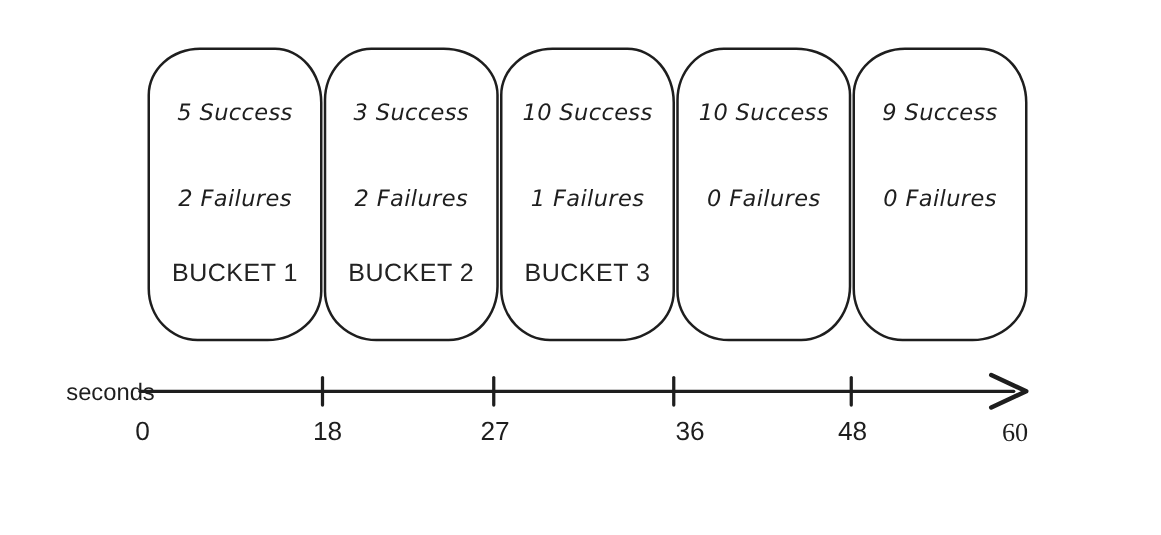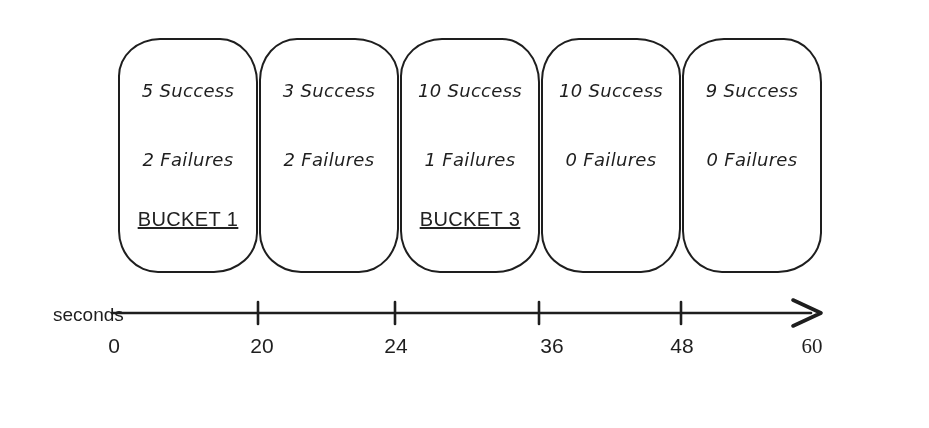--- a/index.html
+++ b/index.html
@@ -55,21 +55,20 @@
     left: 0;
     top: 168px;
     width: 100%;
     text-align: center;
     font-family: "Liberation Sans", sans-serif;
     font-size: 20px;
     font-weight: 500;
     letter-spacing: 0.4px;
     color: #222222;
     white-space: nowrap;
-    text-decoration: underline;
   }
 
   
   .axis-unit {
     position: absolute;
     left: 20px;
     top: 304px;
     font-size: 19px;
     color: #1e1e1e;
     margin-left: 33px;
@@ -103,20 +102,21 @@
 
     <div class="bucket">
       <div class="stat success">5 Success</div>
       <div class="stat failures">2 Failures</div>
       <div class="bucket-name">BUCKET 1</div>
     </div>
 
     <div class="bucket">
       <div class="stat success">3 Success</div>
       <div class="stat failures">2 Failures</div>
+      <div class="bucket-name">BUCKET 2</div>
     </div>
 
     <div class="bucket">
       <div class="stat success">10 Success</div>
       <div class="stat failures">1 Failures</div>
       <div class="bucket-name">BUCKET 3</div>
     </div>
 
     <div class="bucket">
       <div class="stat success">10 Success</div>
@@ -135,19 +135,19 @@
   <svg class="axis-svg" width="725" height="42" viewBox="0 0 725 42">
     <line x1="7" y1="18" x2="706" y2="18" stroke="#1e1e1e" stroke-width="2.6" stroke-linecap="round"></line>
     <line x1="153" y1="7" x2="153" y2="29" stroke="#1e1e1e" stroke-width="2.6" stroke-linecap="round"></line>
     <line x1="290" y1="7" x2="290" y2="29" stroke="#1e1e1e" stroke-width="2.6" stroke-linecap="round"></line>
     <line x1="434" y1="7" x2="434" y2="29" stroke="#1e1e1e" stroke-width="2.6" stroke-linecap="round"></line>
     <line x1="576" y1="7" x2="576" y2="29" stroke="#1e1e1e" stroke-width="2.6" stroke-linecap="round"></line>
     <polyline points="688,5 716,18 688,31" fill="none" stroke="#1e1e1e" stroke-width="3.6" stroke-linecap="round" stroke-linejoin="round"></polyline>
   </svg>
 
   <span class="tick-label tl-0">0</span>
-  <span class="tick-label tl-12">20</span>
-  <span class="tick-label tl-24">24</span>
+  <span class="tick-label tl-12">18</span>
+  <span class="tick-label tl-24">27</span>
   <span class="tick-label tl-36">36</span>
   <span class="tick-label tl-48">48</span>
   <span class="tick-label tl-60">60</span>
 
 </div>
 
 </body></html>

